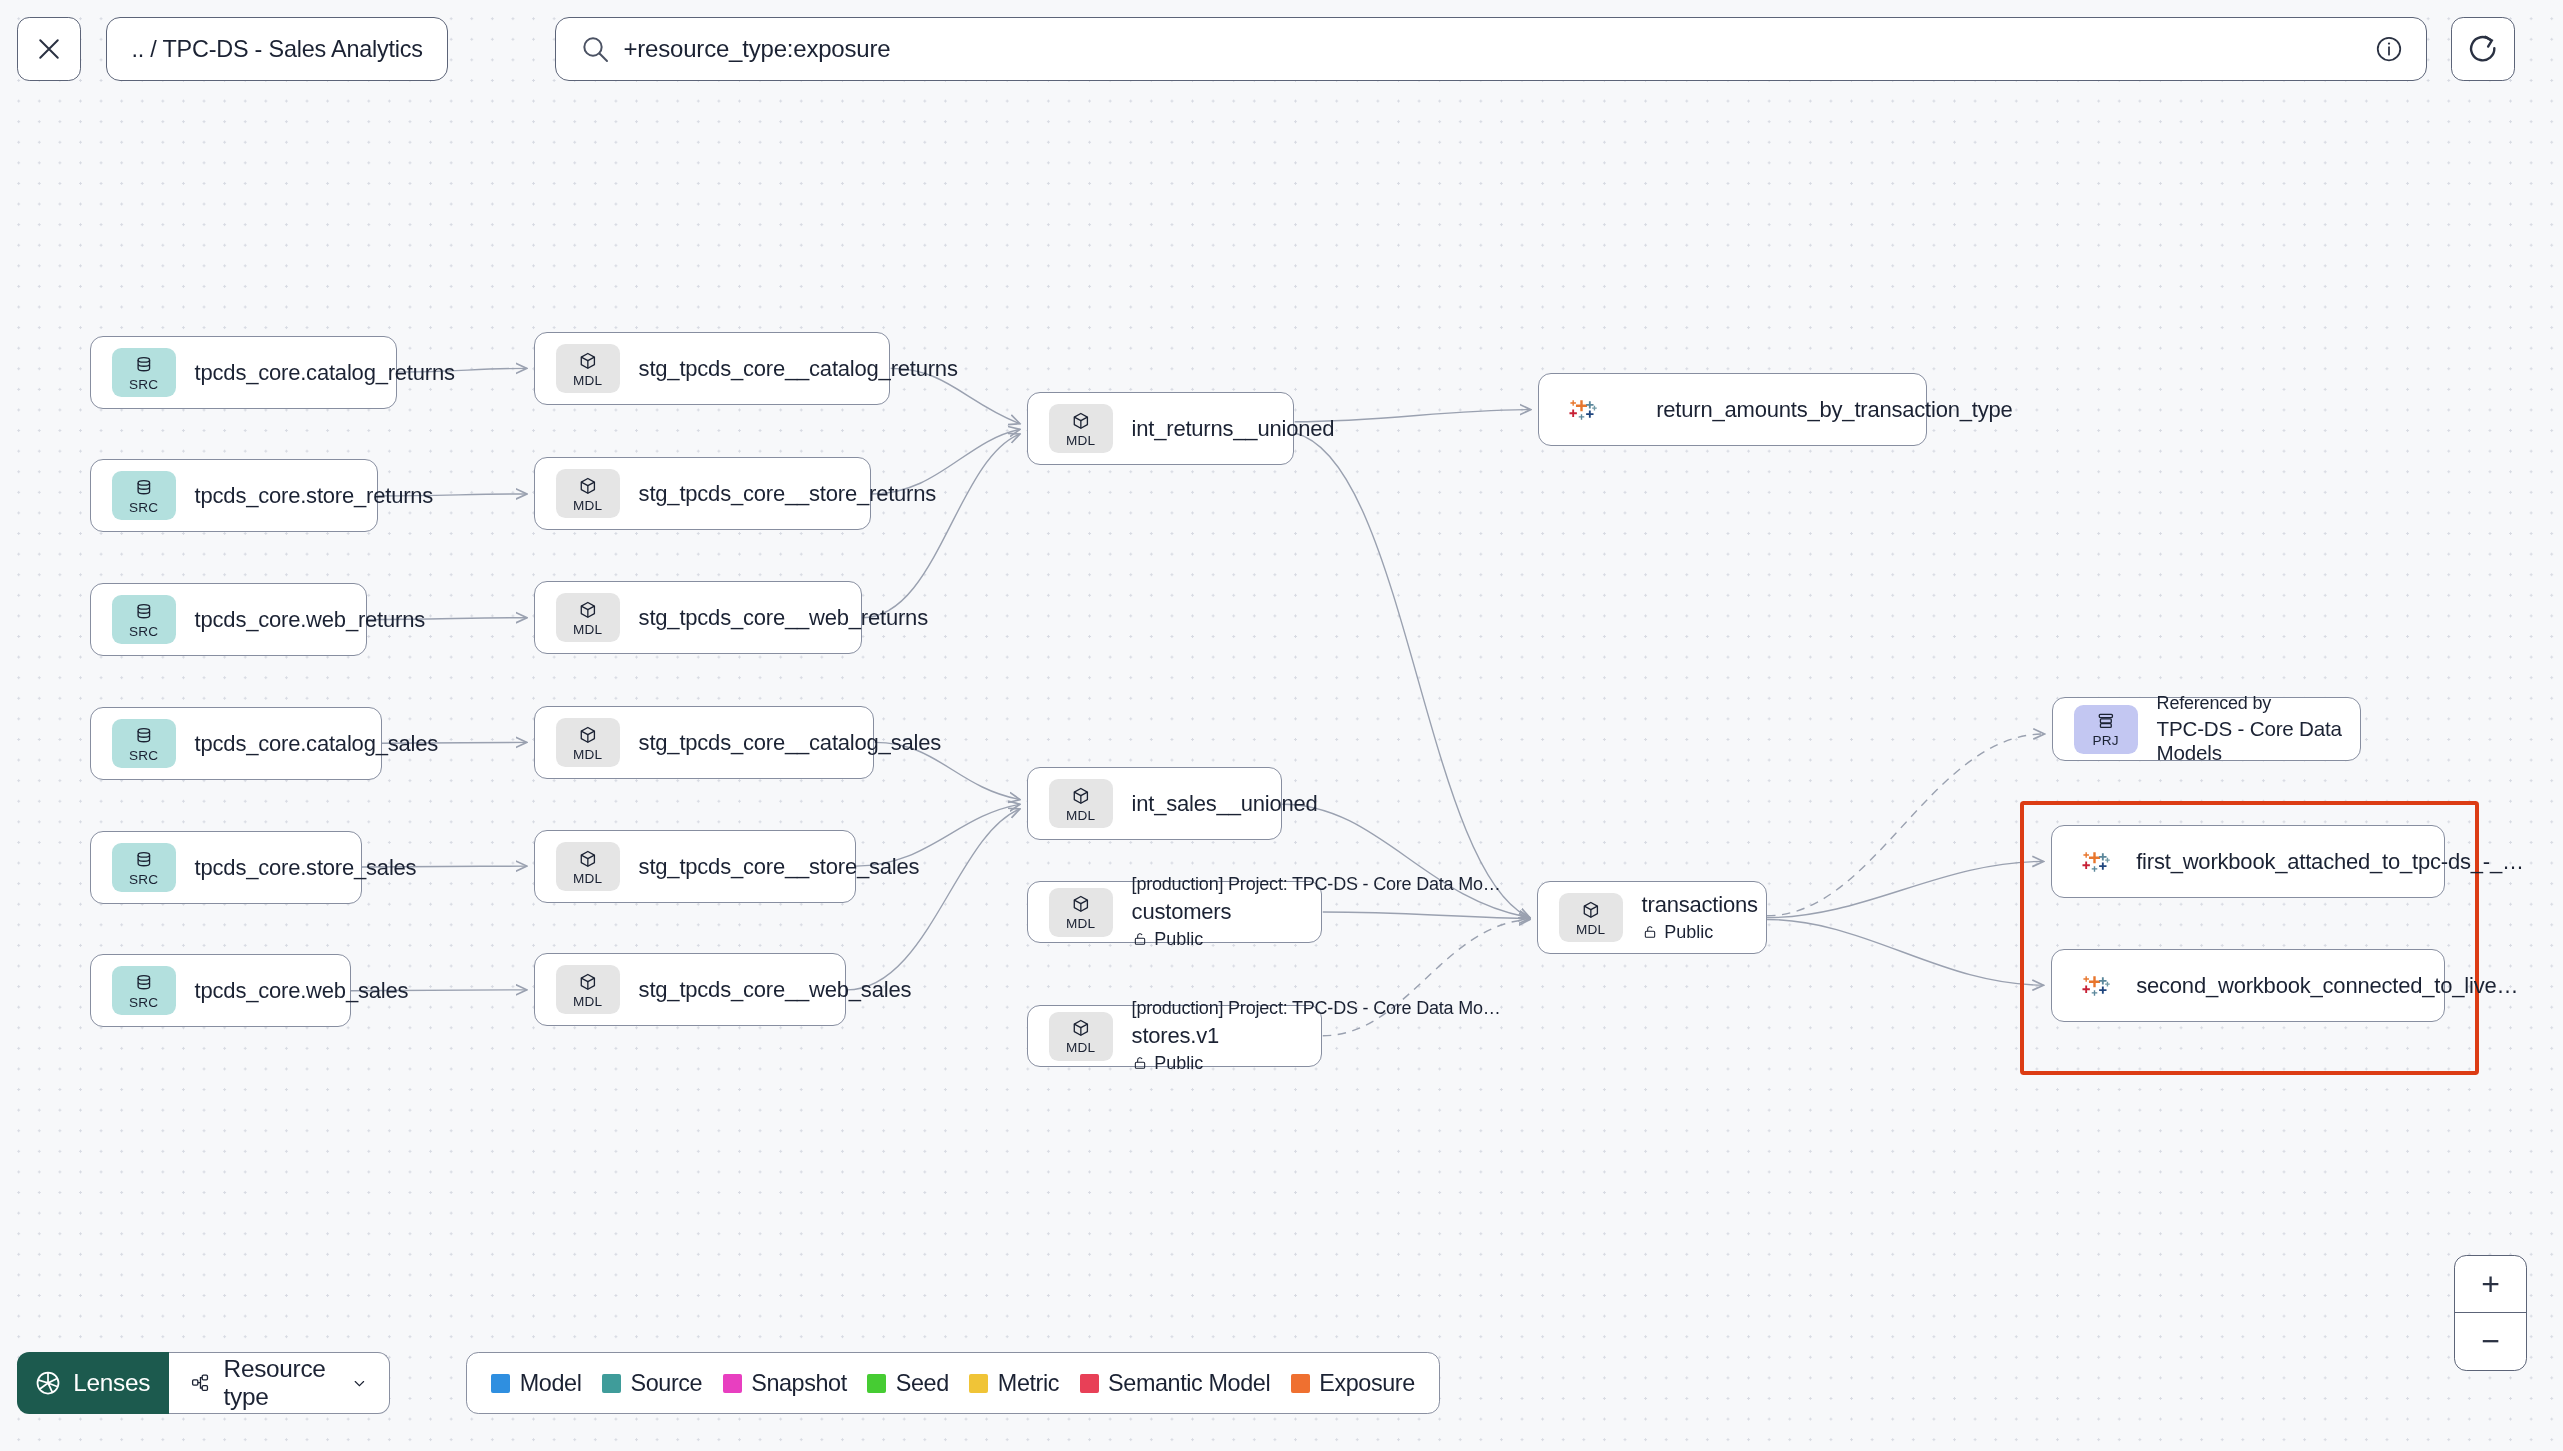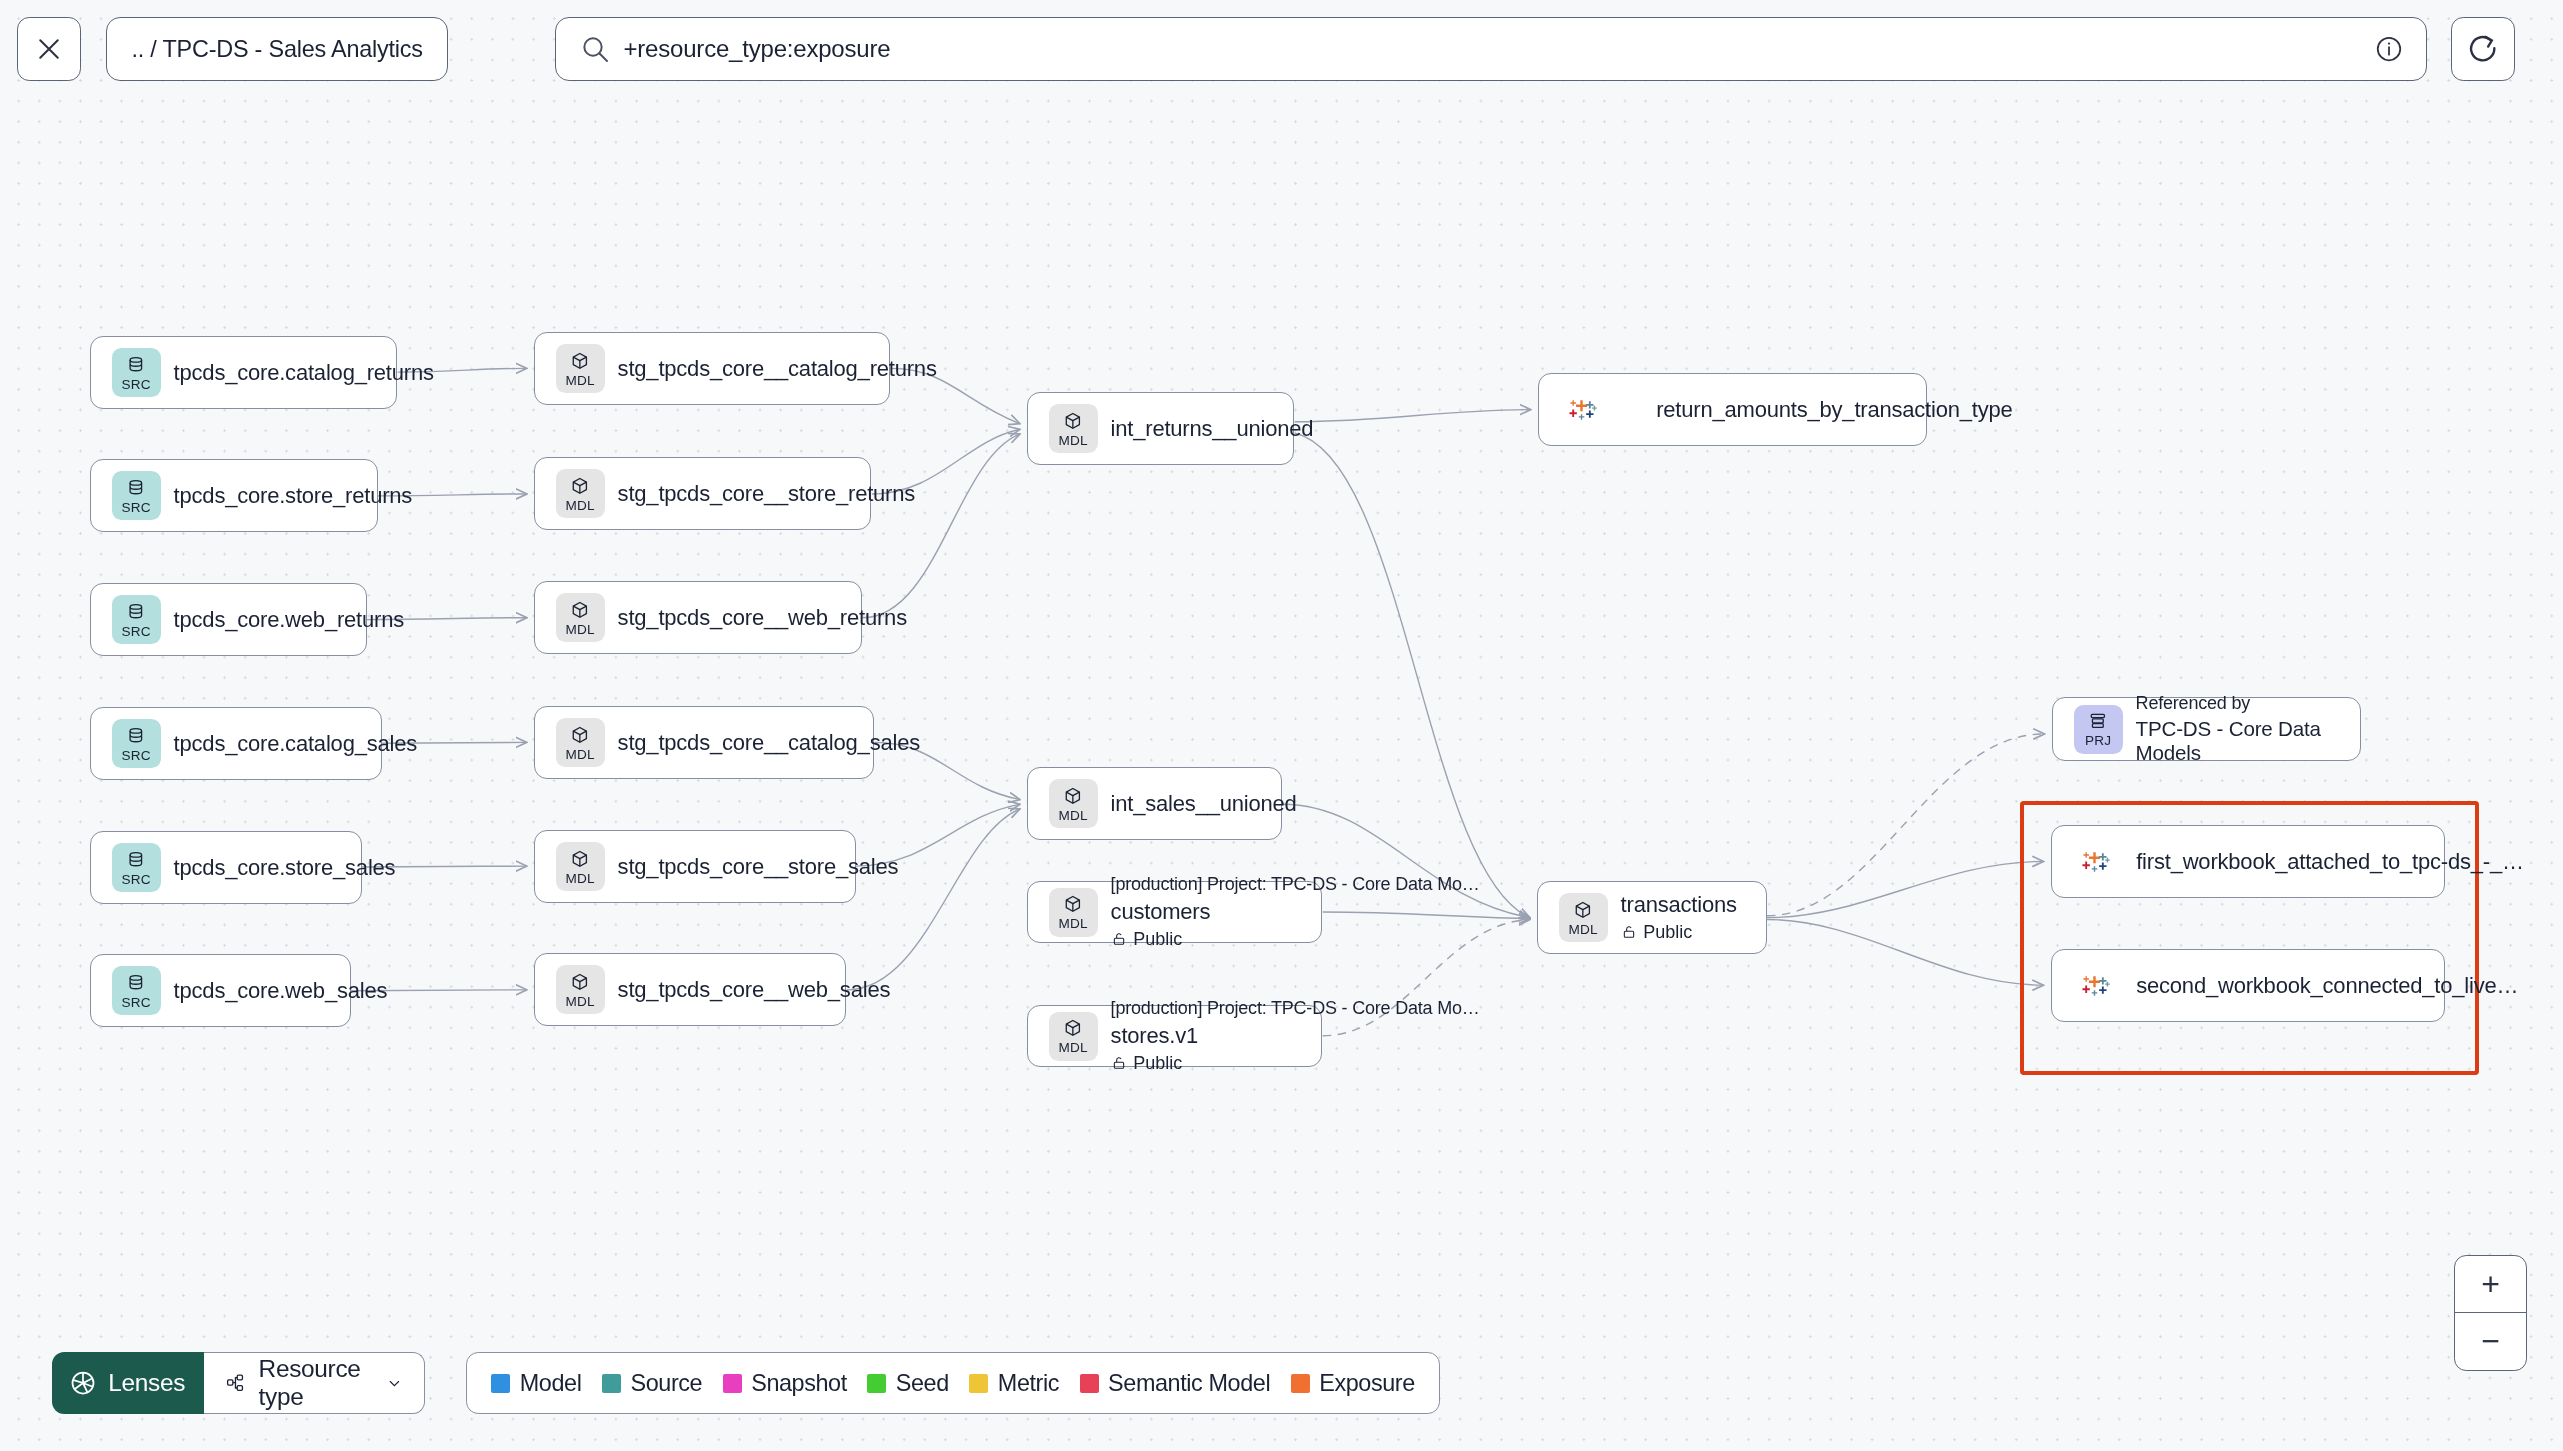--- a/index.html
+++ b/index.html
@@ -64,25 +64,25 @@
     position: absolute;
     background: #ffffff;
     border: 1.3px solid #878ea0;
     border-radius: 13px;
     display: flex; align-items: center;
     padding-left: 20.6px;
     z-index: 10;
   }
   .node .badge {
     flex: 0 0 auto;
-    width: 49px; height: 49px;
+    width: 64px; height: 49px;
     border-radius: 9.4px;
     display: flex; flex-direction: column;
     align-items: center; justify-content: center;
-    margin-right: 13px;
+    margin-right: 19px;
   }
   .badge.src { background: #b3e0de; }
   .badge.mdl { background: #e5e5e5; }
   .badge.prj { background: #c3c7f2; }
   .badge .glyph { height: 22.5px; display:flex; align-items:center; justify-content:center;}
   .badge .btxt {
     font-size: 13.6px; color: #1b2233; line-height: 1;
     letter-spacing: 0.2px; margin-top: 1.9px;
   }
   .badge.tbl { background: transparent; width: 43px; margin-right: 20.6px;}
@@ -126,21 +126,21 @@
   #zoom-controls > div {
     flex: 1 1 50%; display: flex; align-items: center; justify-content: center;
     font-size: 32px; color: #2a3142; font-weight: 400;
   }
   #zoom-in { border-bottom: 1.4px solid #5c6478; }
 
   
   #bottombar { position: absolute; left: 0; top: 1352px; z-index: 40; }
   #lenses-group {
     position: absolute; left: 17px; top: 0;
-    display: flex; align-items: stretch; height: 62px; margin-left: 35px;
+    display: flex; align-items: stretch; height: 62px;
   }
   #lenses-btn {
     background: #1c5a4e; color: #fff;
     border-radius: 12.2px 0 0 12.2px;
     display: flex; align-items: center; gap: 11.2px;
     padding: 0 19px 0 17px;
     font-size: 24.4px; letter-spacing: -0.3px;
   }
   #resource-type-btn {
     background: #fff;

